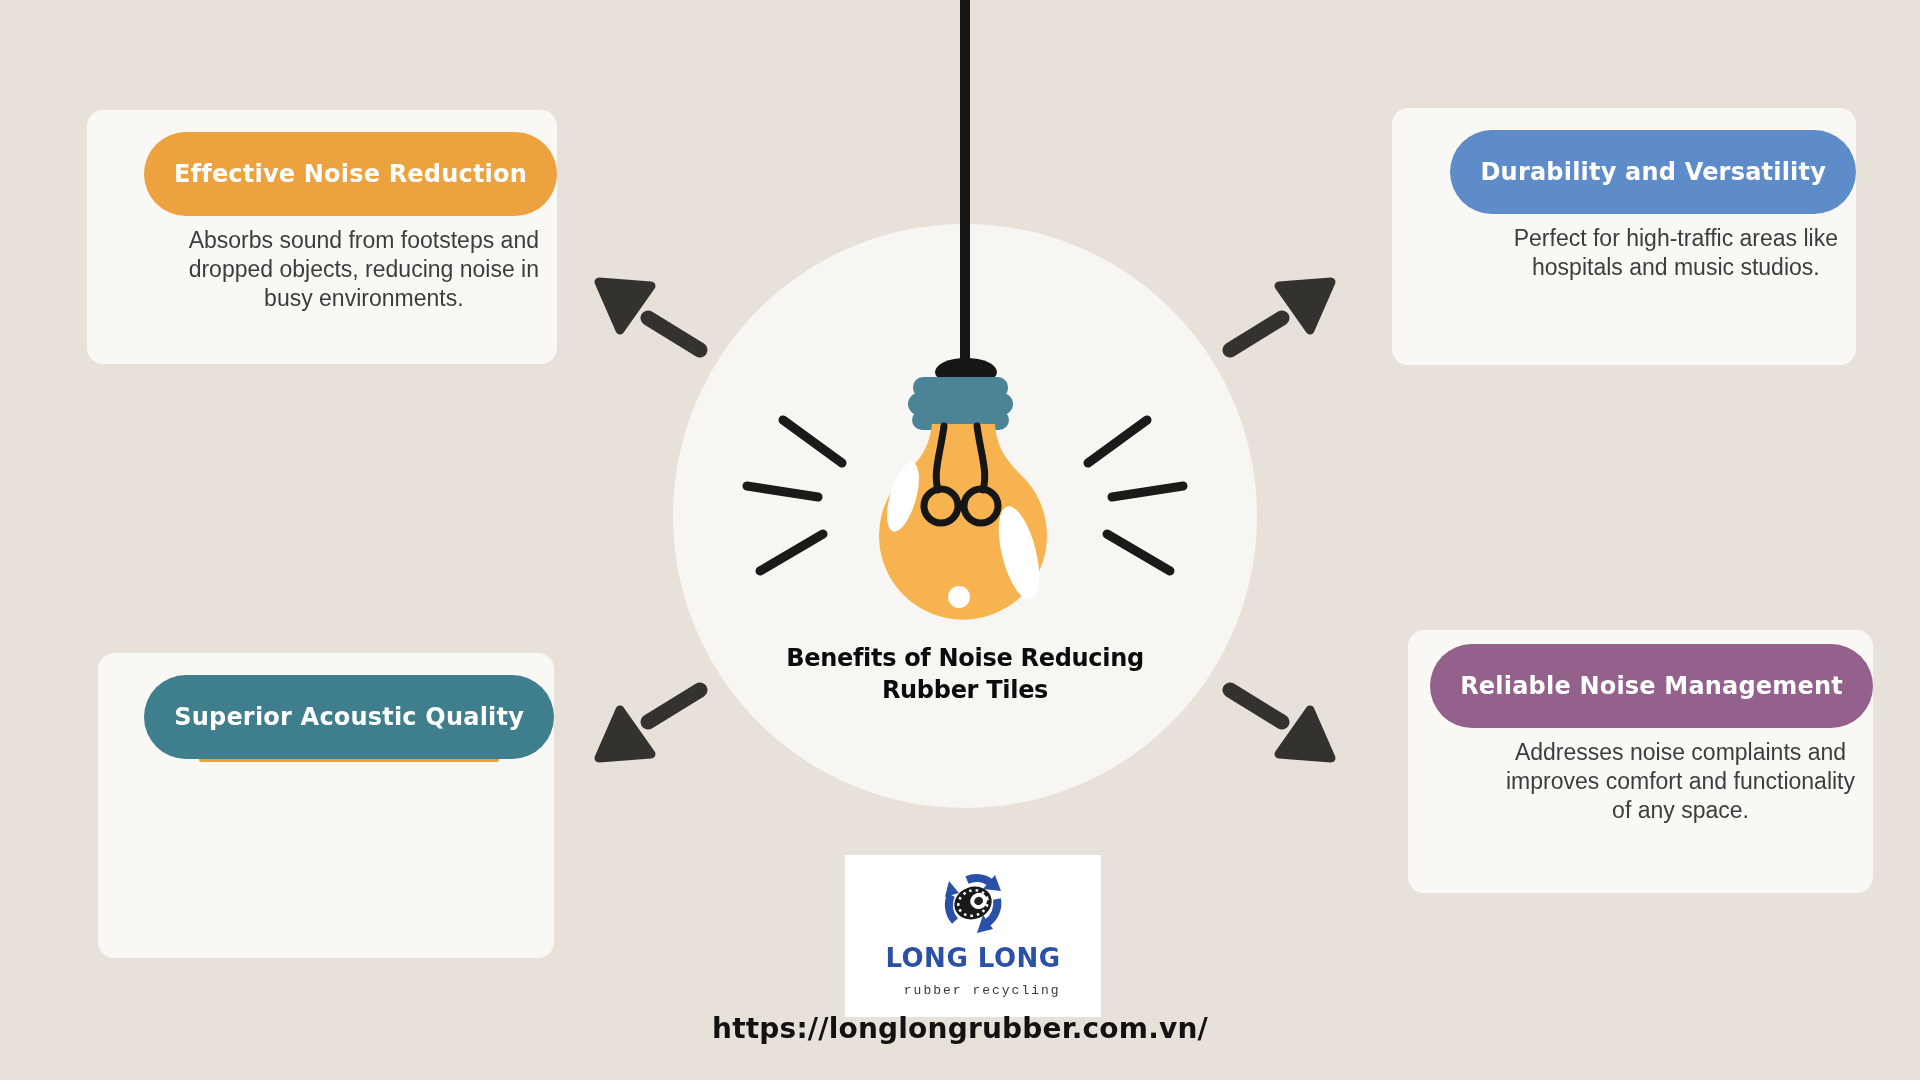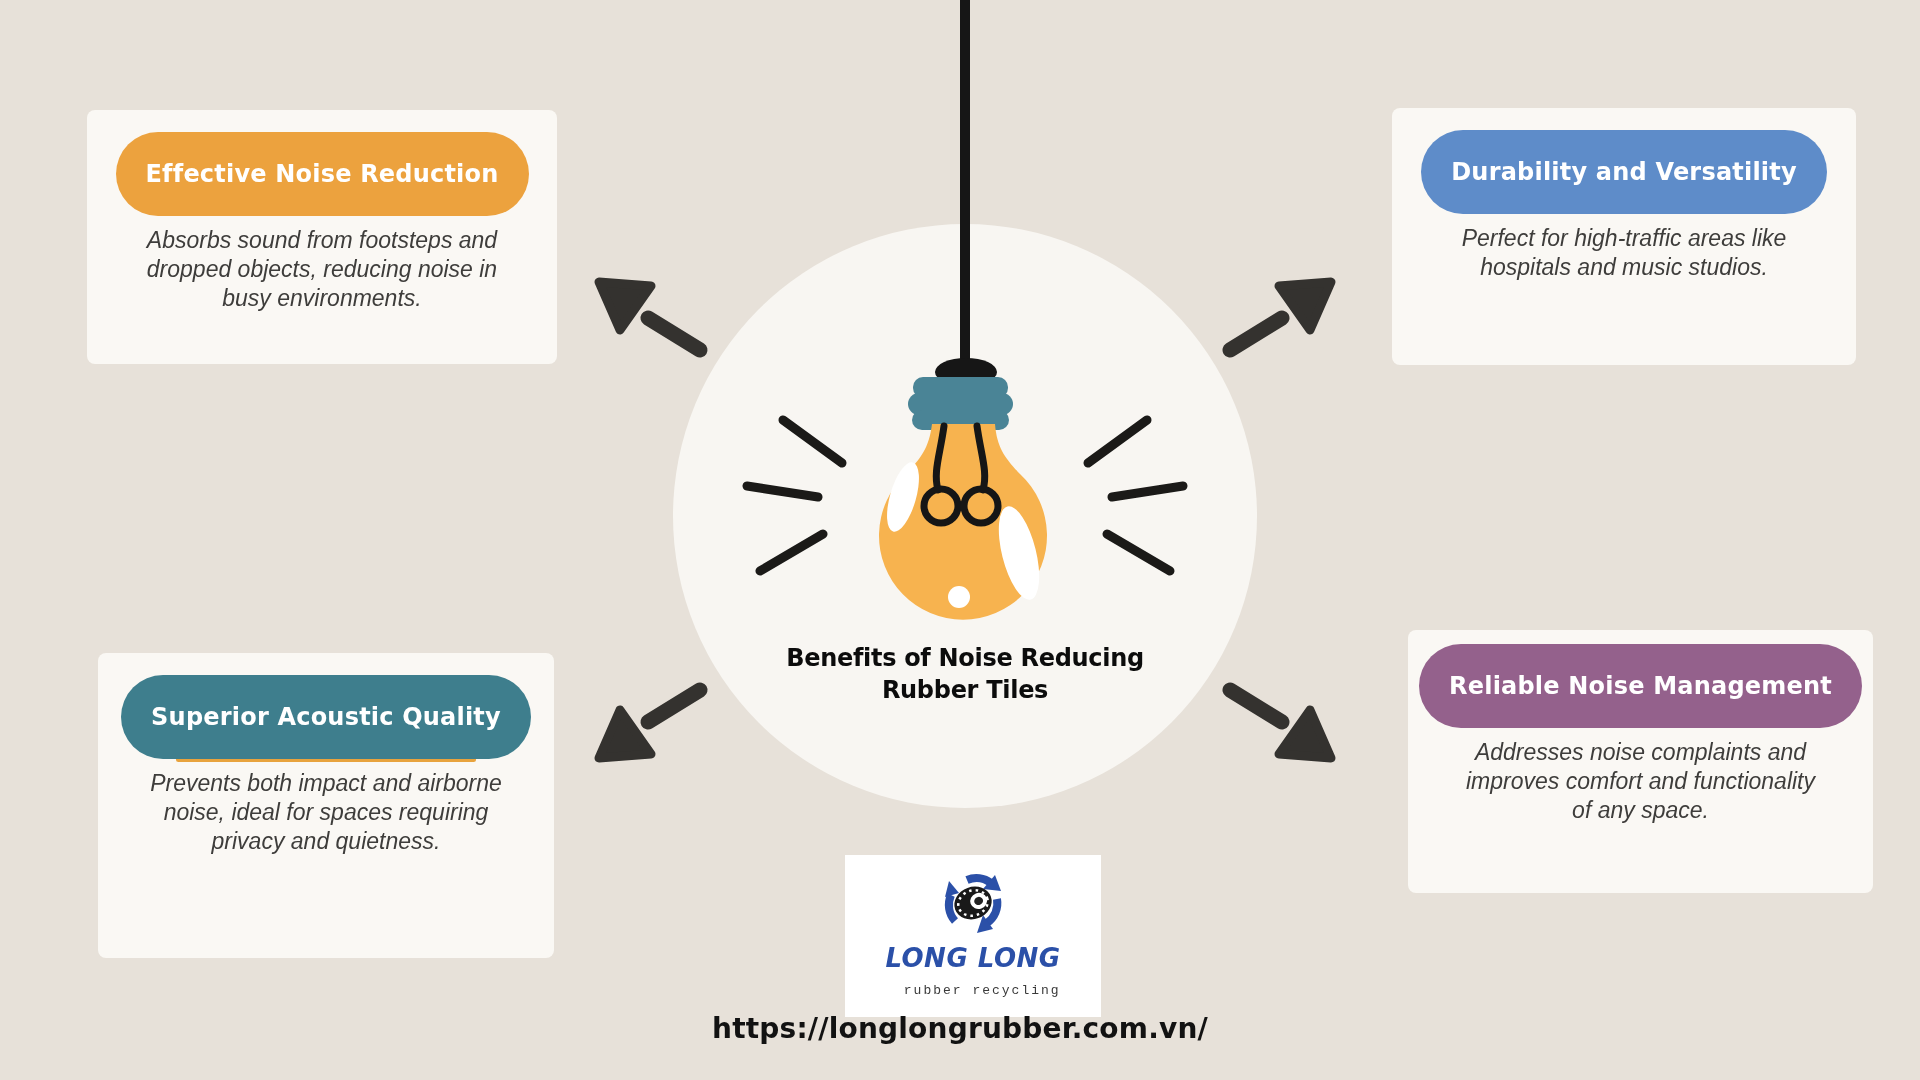--- a/index.html
+++ b/index.html
@@ -5,22 +5,22 @@
   * { margin:0; padding:0; box-sizing:border-box; }
   html,body { width:1920px; height:1080px; overflow:hidden; }
   #canvas {
     position:relative; width:1920px; height:1080px;
     font-family:"DejaVu Sans", sans-serif;
   }
   #illustration { position:absolute; inset:0; width:1920px; height:1080px; }
 
   
   .card {
-    position:absolute; border-radius:8px;
-    display:flex; flex-direction:column; align-items:center;
+    position:absolute; border-radius:16px;
+    display:flex; flex-direction:column; align-items:flex-end;
   }
   .card-tl { left:87px;  top:110px; width:470px; height:254px; }
   .card-tr { left:1392px; top:108px; width:464px; height:257px; }
   .card-bl { left:98px;  top:653px; width:456px; height:305px; }
   .card-br { left:1408px; top:630px; width:465px; height:263px; }
 
   .pill-wrap { position:relative; margin-top:22px; z-index:1; }
   .card-br .pill-wrap { margin-top:14px; }
   .pill {
     position:relative; z-index:2;
@@ -31,39 +31,39 @@
     color:#FFFFFF; font-weight:bold; font-size:24px; letter-spacing:0.2px;
   }
   .accent-underline {
     position:absolute; z-index:1; left:50%; transform:translateX(-50%);
     bottom:-3px; width:300px; height:5px; border-radius:3px;
   }
   .card-body {
     margin-top:10px; padding:0 18px;
     font-family:"Liberation Sans", sans-serif;
     font-size:23px; line-height:1.27; color:#3E3D3B;
-    text-align:center; white-space:pre-line;font-style:italic;
+    text-align:center; white-space:pre-line;
   }
 
   
   .central-title {
     position:absolute; left:665px; top:642px; width:600px;
     text-align:center; font-weight:bold; font-size:24px; line-height:1.34;
     letter-spacing:-0.3px; color:#0C0C0C; white-space:pre-line;
   }
 
   
   .logo-box {
     position:absolute; left:845px; top:855px; width:256px; height:162px;
     background:#FFFFFF; display:flex; flex-direction:column; align-items:center;
     padding-top:14px;
   }
   .logo-text-block { display:flex; flex-direction:column; align-items:center; margin-top:2px; }
   .brand-name {
-    font-style:italic; font-weight:bold; font-size:26px; letter-spacing:0.5px;
+    font-weight:bold; font-size:26px; letter-spacing:0.5px;
   }
   .brand-tagline {
     width:100%; text-align:right;
     font-family:"Liberation Mono", monospace;
     font-size:13px; letter-spacing:2px; color:#3A3A3A; margin-top:10px;
   }
   .site-url {
     position:absolute; left:50%; top:1012px; transform:translateX(-50%);
     font-weight:bold; font-size:28px; color:#121212; letter-spacing:0.2px;
     white-space:nowrap;
@@ -144,23 +144,20 @@
 hospitals and music studios.</p>
   </section>
 
   <section class="card card-bl" style="background-color: rgb(250, 248, 244);">
     <div class="pill-wrap">
       <div class="accent-underline" style="background-color: rgb(232, 163, 61);"></div>
       <div class="pill" style="background-color: rgb(62, 126, 141);">
         <span class="pill-text">Superior Acoustic Quality</span>
       </div>
     </div>
-    <p class="card-body">Prevents both impact and airborne
-noise, ideal for spaces requiring
-privacy and quietness.</p>
   </section>
 
   <section class="card card-br" style="background-color: rgb(250, 248, 244);">
     <div class="pill-wrap">
       <div class="pill" style="background-color: rgb(148, 97, 140);">
         <span class="pill-text">Reliable Noise Management</span>
       </div>
     </div>
     <p class="card-body">Addresses noise complaints and
 improves comfort and functionality

